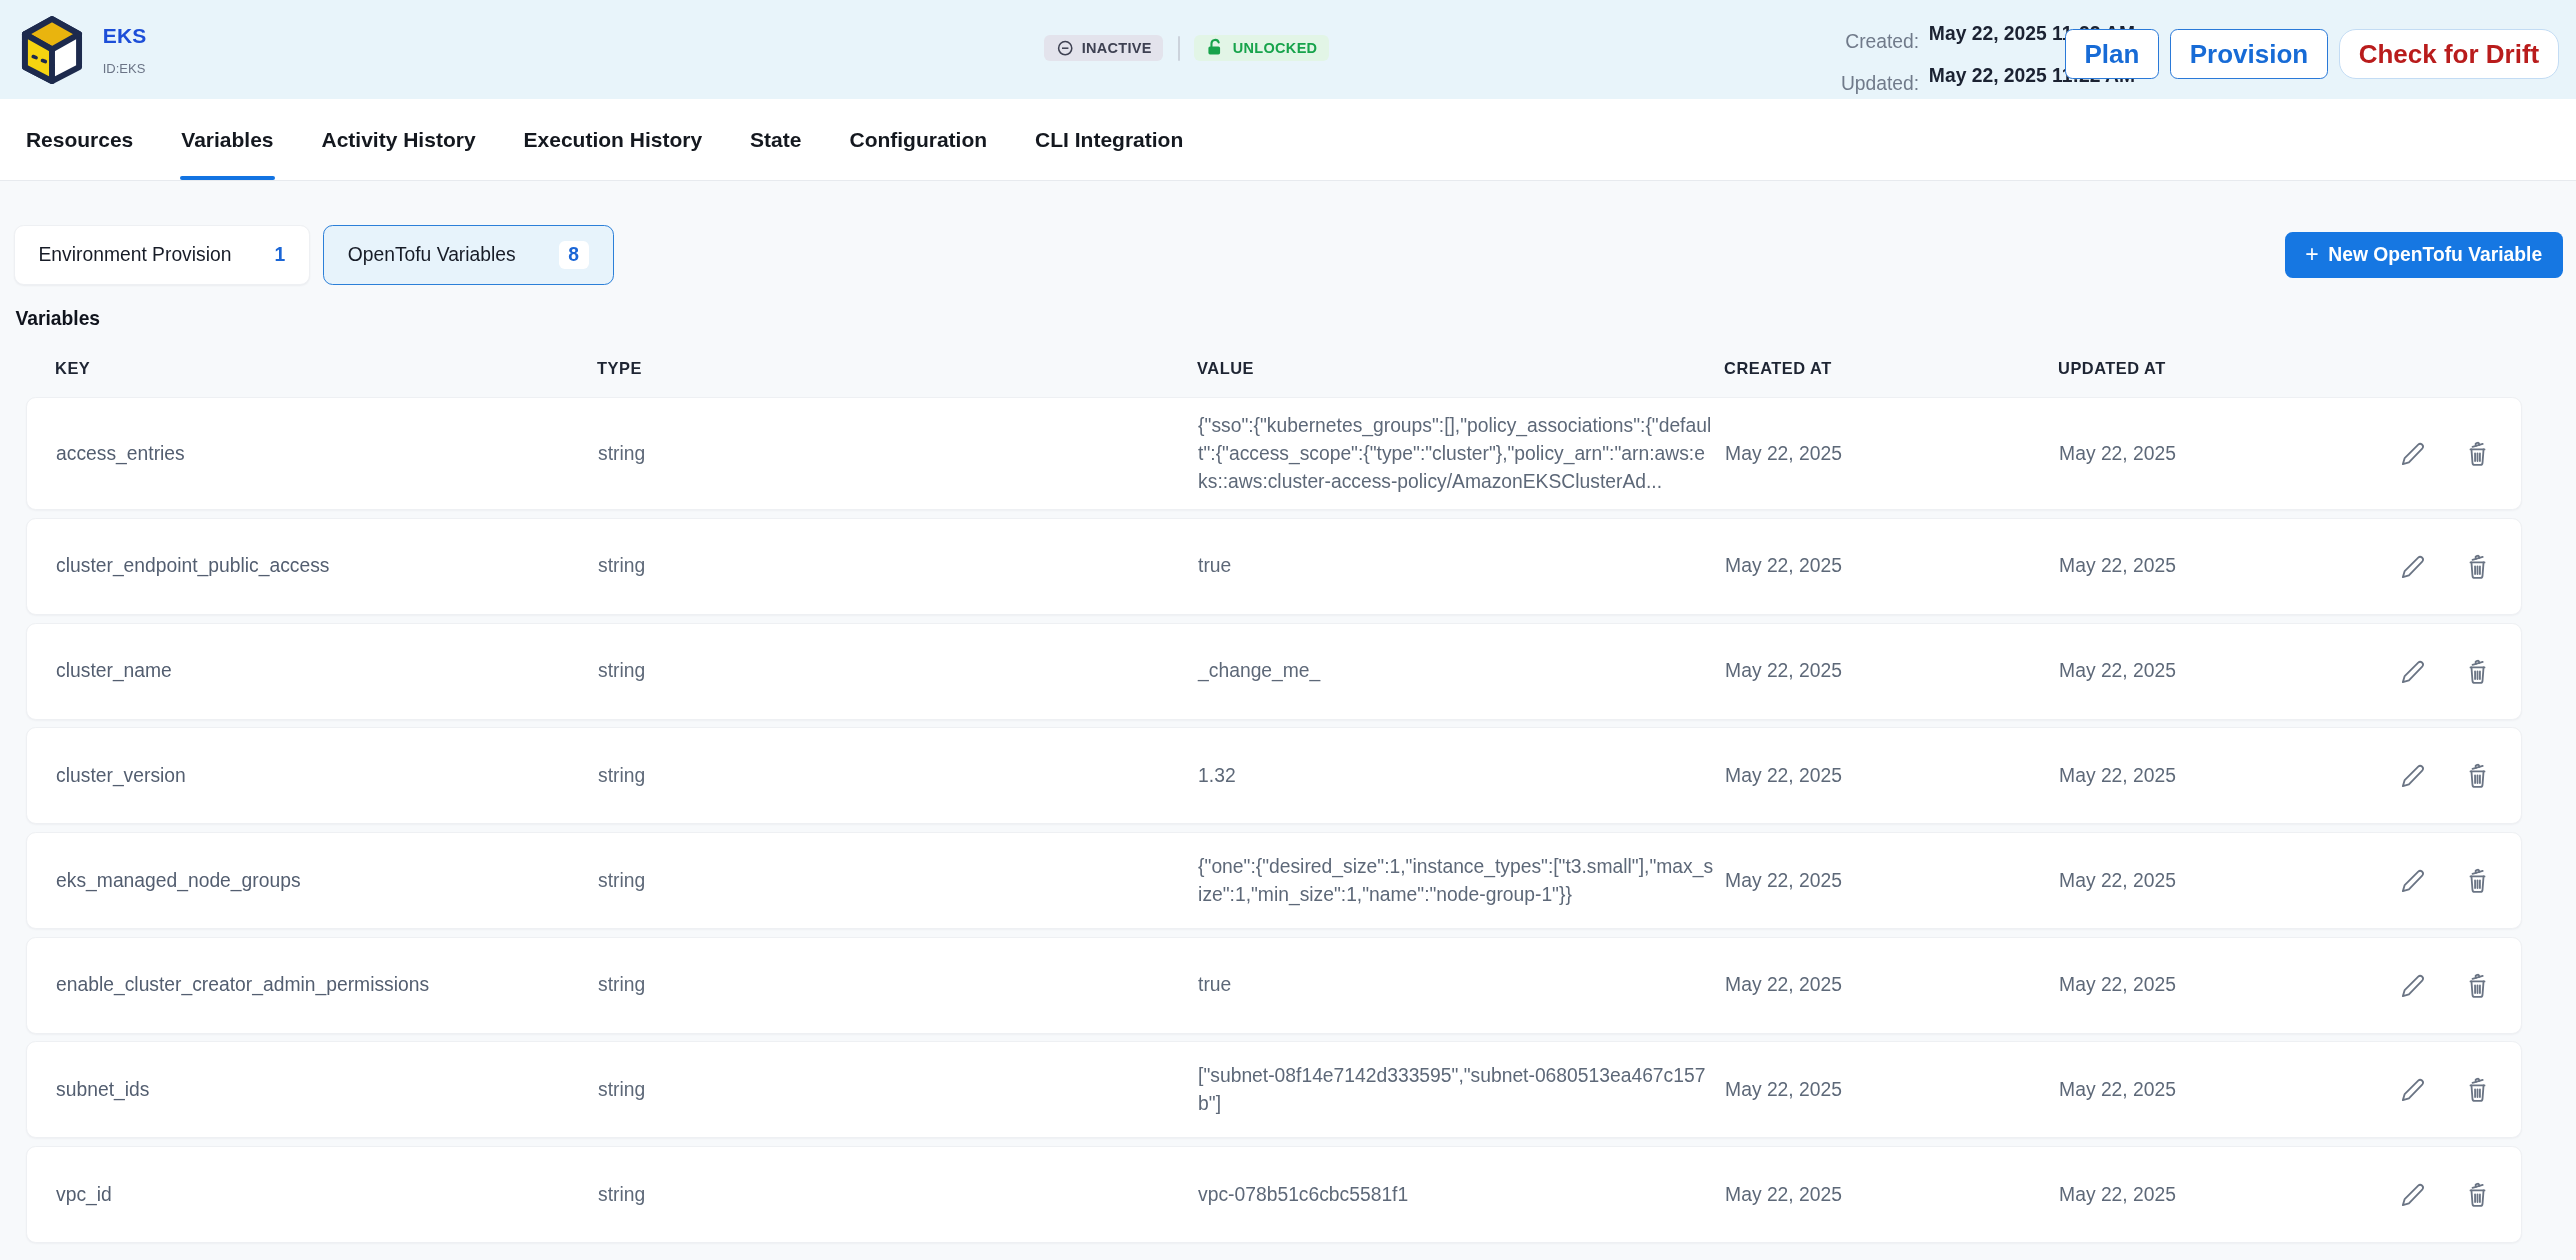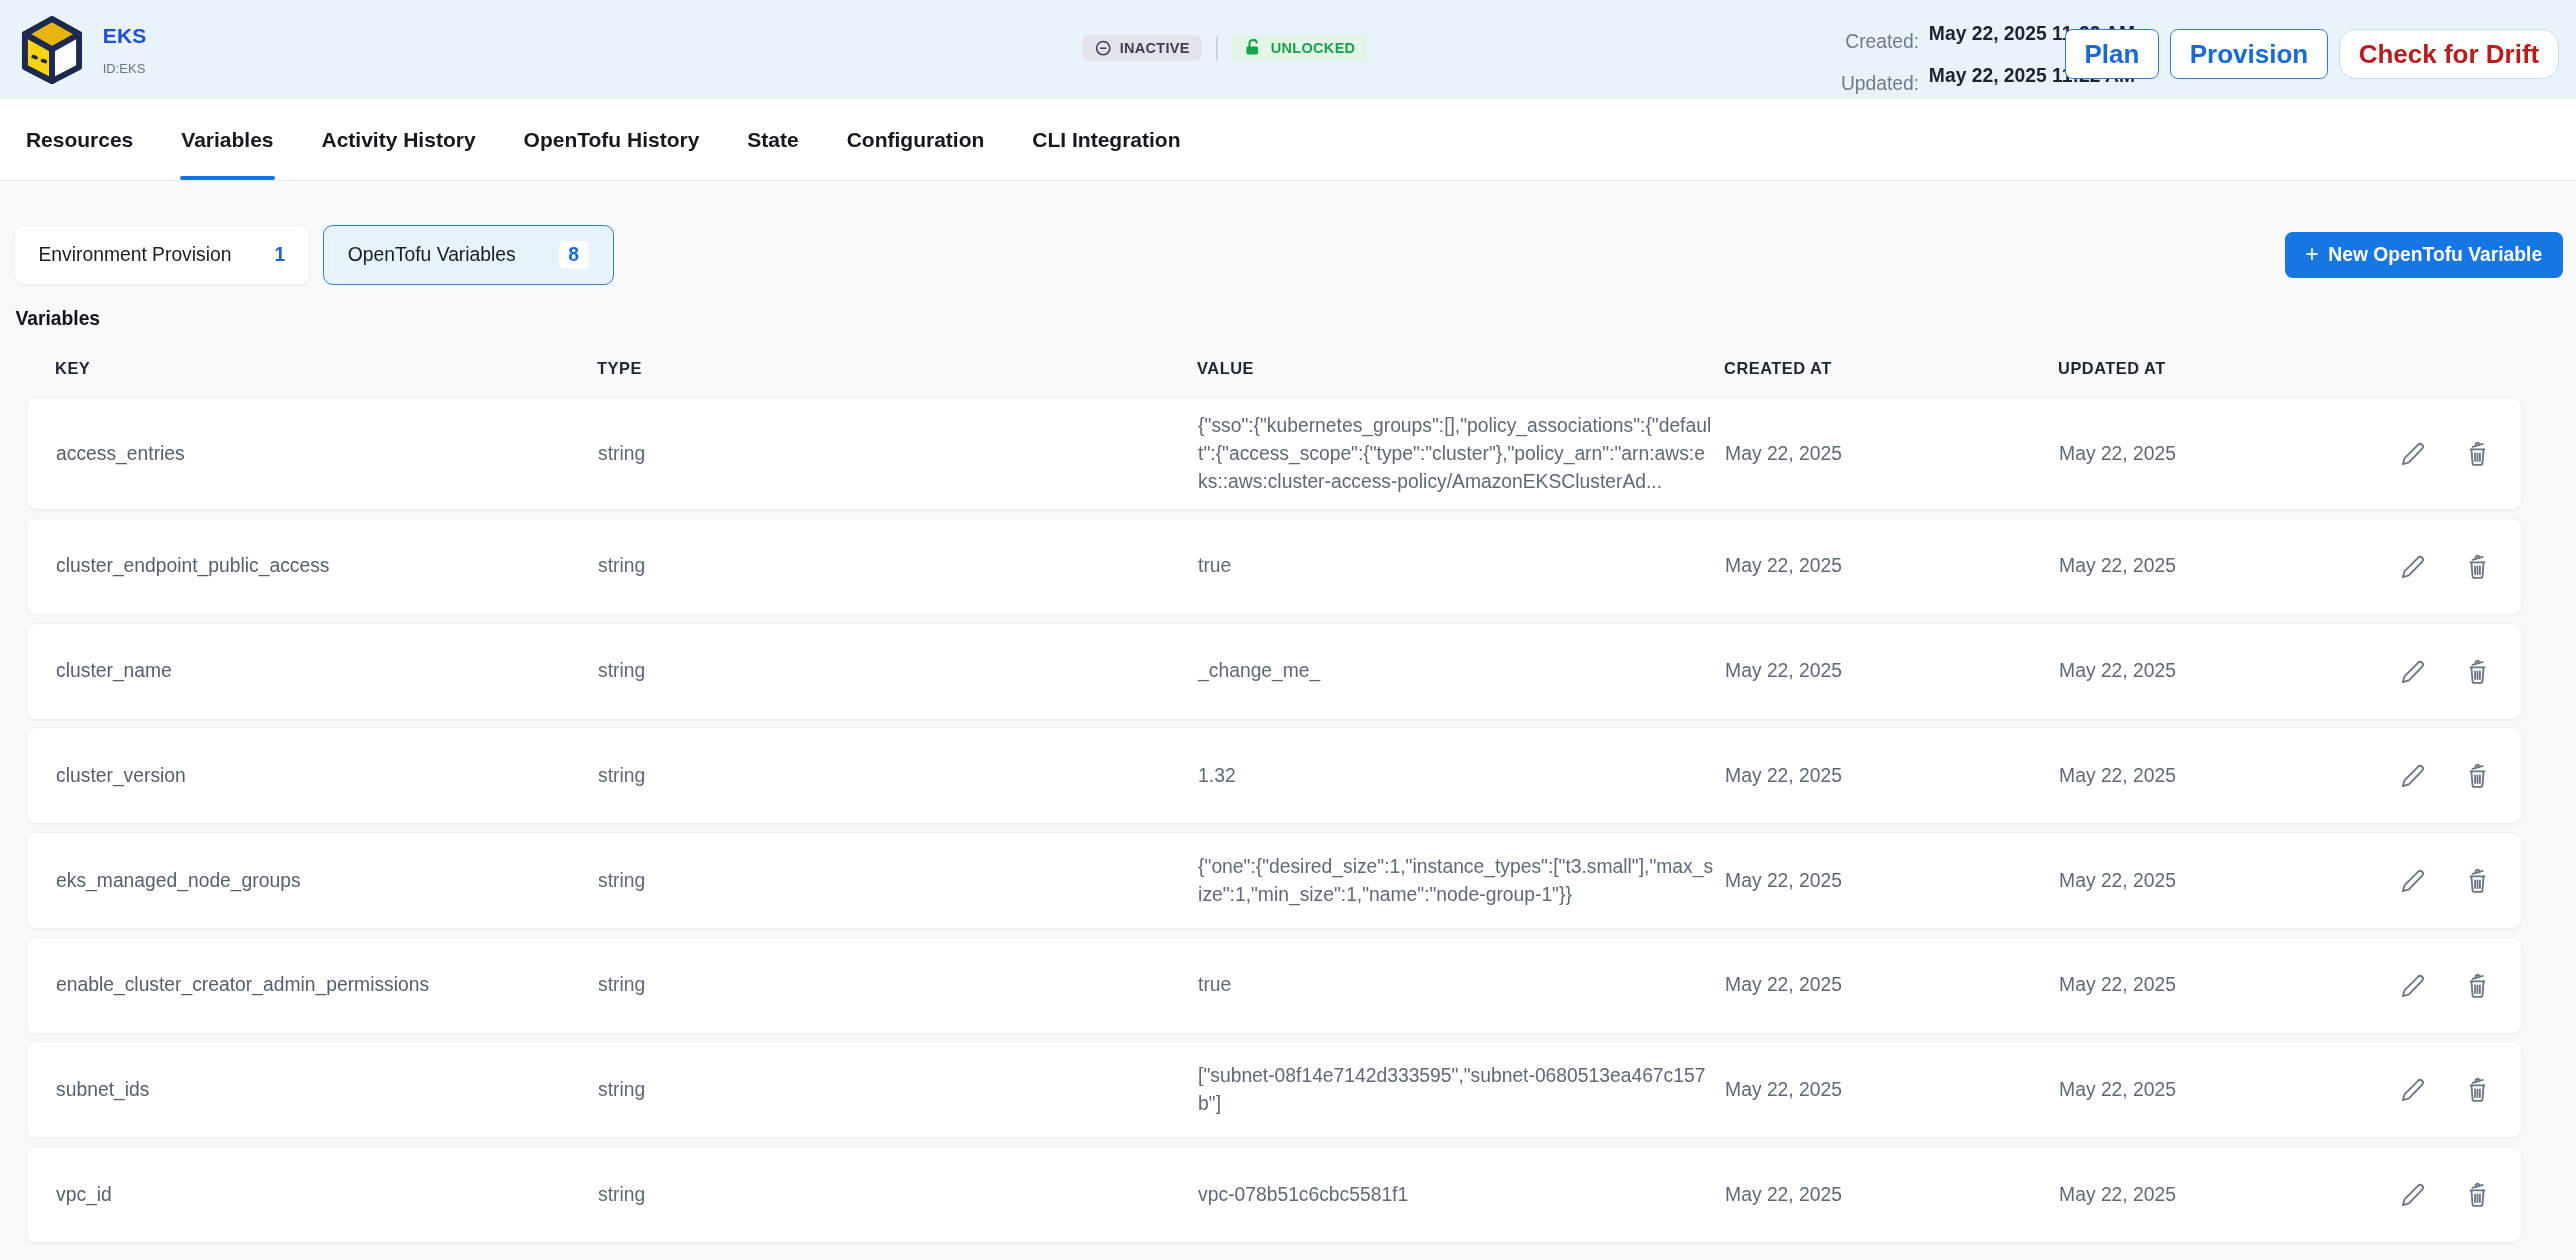--- a/index.html
+++ b/index.html
@@ -11,21 +11,21 @@
 
   
   .topbar {
     position: relative; height: 99px; background: #e8f4fa;
     display: flex; align-items: center; padding: 0 17.4px 0 19.3px;
   }
   .brand { display: flex; align-items: center; gap: 17.4px; }
   .brand-text h1 { font-size: 21px; font-weight: 700; color: #1d4ed8; letter-spacing: 0.2px; }
   .brand-text .app-id { font-size: 13px; color: #6b7486; margin-top: 13px; }
 
-  .badges { position: absolute; left: 1082px; top: 35px; display: flex; align-items: center; gap: 14.5px; }
+  .badges { position: absolute; left: 1044px; top: 35px; display: flex; align-items: center; gap: 14.5px; }
   .badge { display: inline-flex; align-items: center; gap: 7.7px; height: 26px;
            padding: 0 11.6px; border-radius: 5.8px; font-size: 14.5px; font-weight: 700; letter-spacing: 0.3px; }
   .badge-inactive { background: #e3e3ec; color: #3e4152; }
   .badge-unlocked { background: #e2f5e6; color: #17a34b; }
   .badge-divider { width: 1.9px; height: 25px; background: #ccd3dc; border-radius: 1px; }
 
   .meta { position: absolute; right: 441px; top: 23px; font-size: 19.3px; }
   .meta-row { display: flex; justify-content: flex-end; gap: 9.7px; margin-bottom: 11.6px; }
   .meta-label { color: #707a8a; margin-top: 8px; }
   .meta-value { color: #1b2232; font-weight: 600; }
@@ -176,21 +176,21 @@
     <button class="btn-outline">Plan</button>
     <button class="btn-outline">Provision</button>
     <button class="btn-outline disabled">Check for Drift</button>
   </div>
 </header>
 
 <nav class="tabs">
   <div class="tab">Resources</div>
   <div class="tab active">Variables</div>
   <div class="tab">Activity History</div>
-  <div class="tab">OpenTofu History</div>
+  <div class="tab">Execution History</div>
   <div class="tab">State</div>
   <div class="tab">Configuration</div>
   <div class="tab">CLI Integration</div>
 </nav>
 
 <main class="main">
 
   <div class="subtabs-row">
     <div class="subtab-cards">
       <div class="subtab subtab-env">

